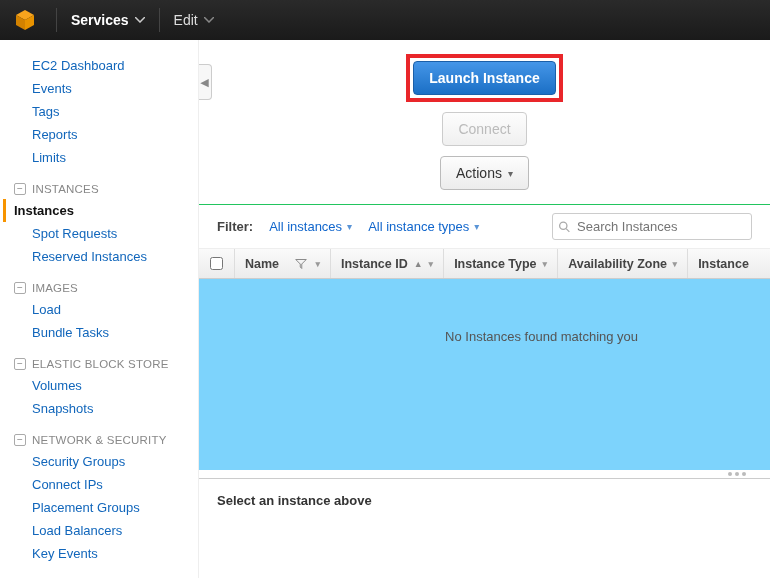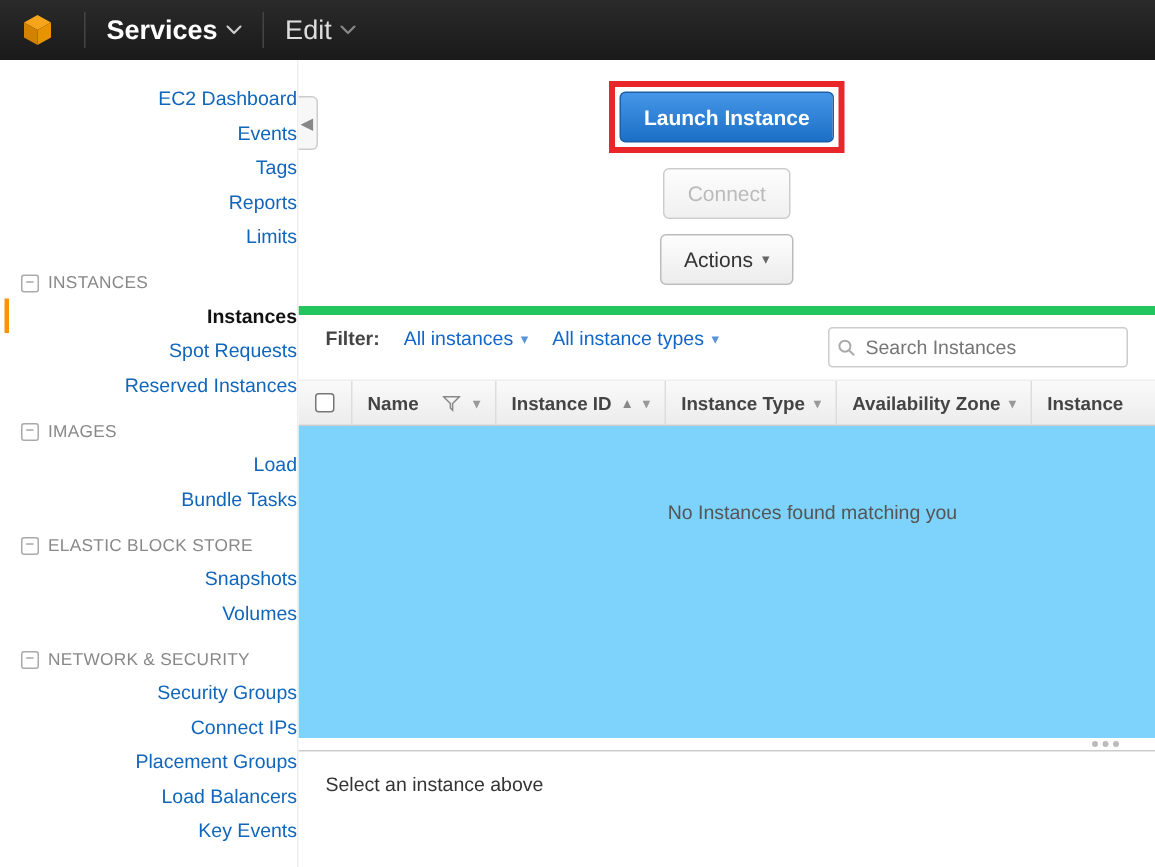--- a/index.html
+++ b/index.html
@@ -1,49 +1,49 @@
 <!DOCTYPE html>
 <html><head>
   <meta charset="utf-8">
   <style>
     * { margin: 0; padding: 0; box-sizing: border-box; }
     body { font-family: Arial, Helvetica, sans-serif; font-size: 13px; color: #333; background: #fff; width: 770px; height: 578px; overflow: hidden; }
 
     
     .topbar { height: 40px; background: linear-gradient(#2a2a2a, #1a1a1a); display: flex; align-items: center; padding: 0 12px; }
     .logo { width: 26px; height: 26px; margin-right: 14px; display: flex; align-items: center; justify-content: center; }
-    .topbar-item { color: #ddd; font-size: 18px; padding: 6px 10px; display: flex; align-items: center; cursor: pointer; }
+    .topbar-item { color: #ddd; font-size: 14px; padding: 6px 10px; display: flex; align-items: center; cursor: pointer; }
     .topbar-item.svc { font-weight: bold; color: #fff; }
     .topbar-divider { width: 1px; height: 24px; background: #444; margin: 0 4px; }
     .chevron-down { margin-left: 6px; }
 
     
     .layout { display: flex; height: calc(578px - 40px); }
     .sidebar { width: 198px; padding: 14px 0 0 14px; overflow: hidden; }
-    .sidebar a { display: block; padding: 4px 0; color: #1166bb; text-decoration: none; font-size: 13px; cursor: pointer; text-align: right; }
+    .sidebar a { display: block; padding: 4px 0; color: #1166bb; text-decoration: none; font-size: 13px; cursor: pointer; }
     .section-header { display: flex; align-items: center; margin-top: 14px; margin-bottom: 4px; }
     .section-header .label { color: #888; font-size: 11.5px; letter-spacing: 0.2px; margin-left: 6px; text-transform: uppercase; }
     .collapse-box { width: 12px; height: 12px; border: 1px solid #aaa; border-radius: 2px; display: flex; align-items: center; justify-content: center; font-size: 10px; color: #888; line-height: 1; cursor: pointer; }
     .sidebar .indent { margin-left: 18px; }
     .sidebar a.active { color: #111; font-weight: bold; border-left: 3px solid #f79400; padding-left: 8px; margin-left: -11px; }
     .sidebar .plain-links a { margin-left: 18px; }
 
     
     .main { flex: 1; border-left: 1px solid #eee; position: relative; display: flex; flex-direction: column; overflow: hidden; }
     .collapse-tab { position: absolute; left: -1px; top: 24px; width: 14px; height: 36px; background: #f7f7f7; border: 1px solid #ccc; border-left: none; border-radius: 0 4px 4px 0; display: flex; align-items: center; justify-content: center; color: #888; cursor: pointer; font-size: 11px; }
 
     .toolbar { padding: 14px 18px; display: flex; align-items: center; gap: 10px; flex-direction: column; }
     .highlight-box { border: 4px solid #e9262a; padding: 3px; display: inline-block; }
     .btn { border-radius: 4px; border: 1px solid; padding: 8px 15px; font-size: 14px; cursor: pointer; display: inline-flex; align-items: center; }
     .btn-primary { background: linear-gradient(#4596e8, #1b6fc5); border-color: #1b5fa8; color: #fff; font-weight: bold; }
     .btn-disabled { background: linear-gradient(#fdfdfd, #f0f0f0); border-color: #ccc; color: #bbb; cursor: default; }
     .btn-default { background: linear-gradient(#fdfdfd, #ececec); border-color: #bbb; color: #333; }
     .btn-default .chev { margin-left: 6px; color: #666; font-size: 10px; }
 
-    .filterbar { padding: 8px 18px; border-top: 6px solid #22c55e; border-bottom: 1px solid #eee; display: flex; align-items: flex-start; gap: 16px; font-size: 13px; }
+    .filterbar { padding: 8px 18px; border-top: 1px solid #22c55e; border-bottom: 1px solid #eee; display: flex; align-items: center; gap: 16px; font-size: 13px; }
     .filterbar .lbl { font-weight: bold; color: #444; }
     .filterbar .filter-link { color: #1166cc; cursor: pointer; display: inline-flex; align-items: center; }
     .filterbar .filter-link .chev { margin-left: 5px; color: #5a94d6; font-size: 10px; }
     .searchbox { margin-left: auto; position: relative; flex: 0 0 200px; }
     .searchbox input { width: 100%; border: 1px solid #ccc; border-radius: 3px; padding: 5px 6px 5px 24px; font-size: 13px; color: #555; }
     .searchbox .sicon { position: absolute; left: 6px; top: 50%; transform: translateY(-50%); color: #aaa; }
 
     
     .table-head { background: linear-gradient(#fafafa, #ececec); border-bottom: 1px solid #ccc; display: flex; align-items: center; height: 30px; font-size: 12.5px; color: #444; font-weight: bold; }
     .th { padding: 0 10px; border-right: 1px solid #ddd; height: 100%; display: flex; align-items: center; white-space: nowrap; cursor: pointer; }
@@ -57,21 +57,21 @@
     .th-iid { flex: 0 0 96px; }
     .th-itype { flex: 0 0 114px; }
     .th-az { flex: 0 0 130px; }
     .th-ist { flex: 1; }
 
     .table-body { flex: 1; position: relative; background: #7dd3fc; }
     .empty-msg { position: absolute; top: 50px; left: 60%; transform: translateX(-50%); color: #555; font-size: 13px; white-space: nowrap; }
 
     .drag-handle { height: 8px; display:flex; align-items:center; justify-content:flex-end; padding-right: 24px; gap: 3px; cursor: row-resize; }
     .drag-handle span { width:4px; height:4px; background:#bbb; border-radius:50%; display:inline-block; }
-    .detail-pane { border-top: 1px solid #ccc; padding: 14px 18px; height: 78px; font-weight: normal; font-size: 13px; color: #333; }
+    .detail-pane { border-top: 1px solid #ccc; padding: 14px 18px; height: 100px; font-weight: bold; font-size: 13px; color: #333; }
   </style>
 </head>
 <body>
 
 <div class="topbar">
   <div class="logo">
     <svg width="24" height="24" viewBox="0 0 24 24">
       <polygon points="12,2 21,7 12,12 3,7" fill="#f7a41d"></polygon>
       <polygon points="3,7 12,12 12,22 3,17" fill="#d38200"></polygon>
       <polygon points="21,7 12,12 12,22 21,17" fill="#e89300"></polygon>
@@ -116,22 +116,22 @@
       <div class="collapse-box">−</div>
       <div class="label">IMAGES</div>
     </div>
     <a class="indent">Load</a>
     <a class="indent">Bundle Tasks</a>
 
     <div class="section-header">
       <div class="collapse-box">−</div>
       <div class="label">ELASTIC BLOCK STORE</div>
     </div>
+    <a class="indent">Volumes</a>
     <a class="indent">Snapshots</a>
-    <a class="indent">Volumes</a>
 
     <div class="section-header">
       <div class="collapse-box">−</div>
       <div class="label">NETWORK &amp; SECURITY</div>
     </div>
     <a class="indent">Security Groups</a>
     <a class="indent">Connect IPs</a>
     <a class="indent">Placement Groups</a>
     <a class="indent">Load Balancers</a>
     <a class="indent">Key Events</a>

